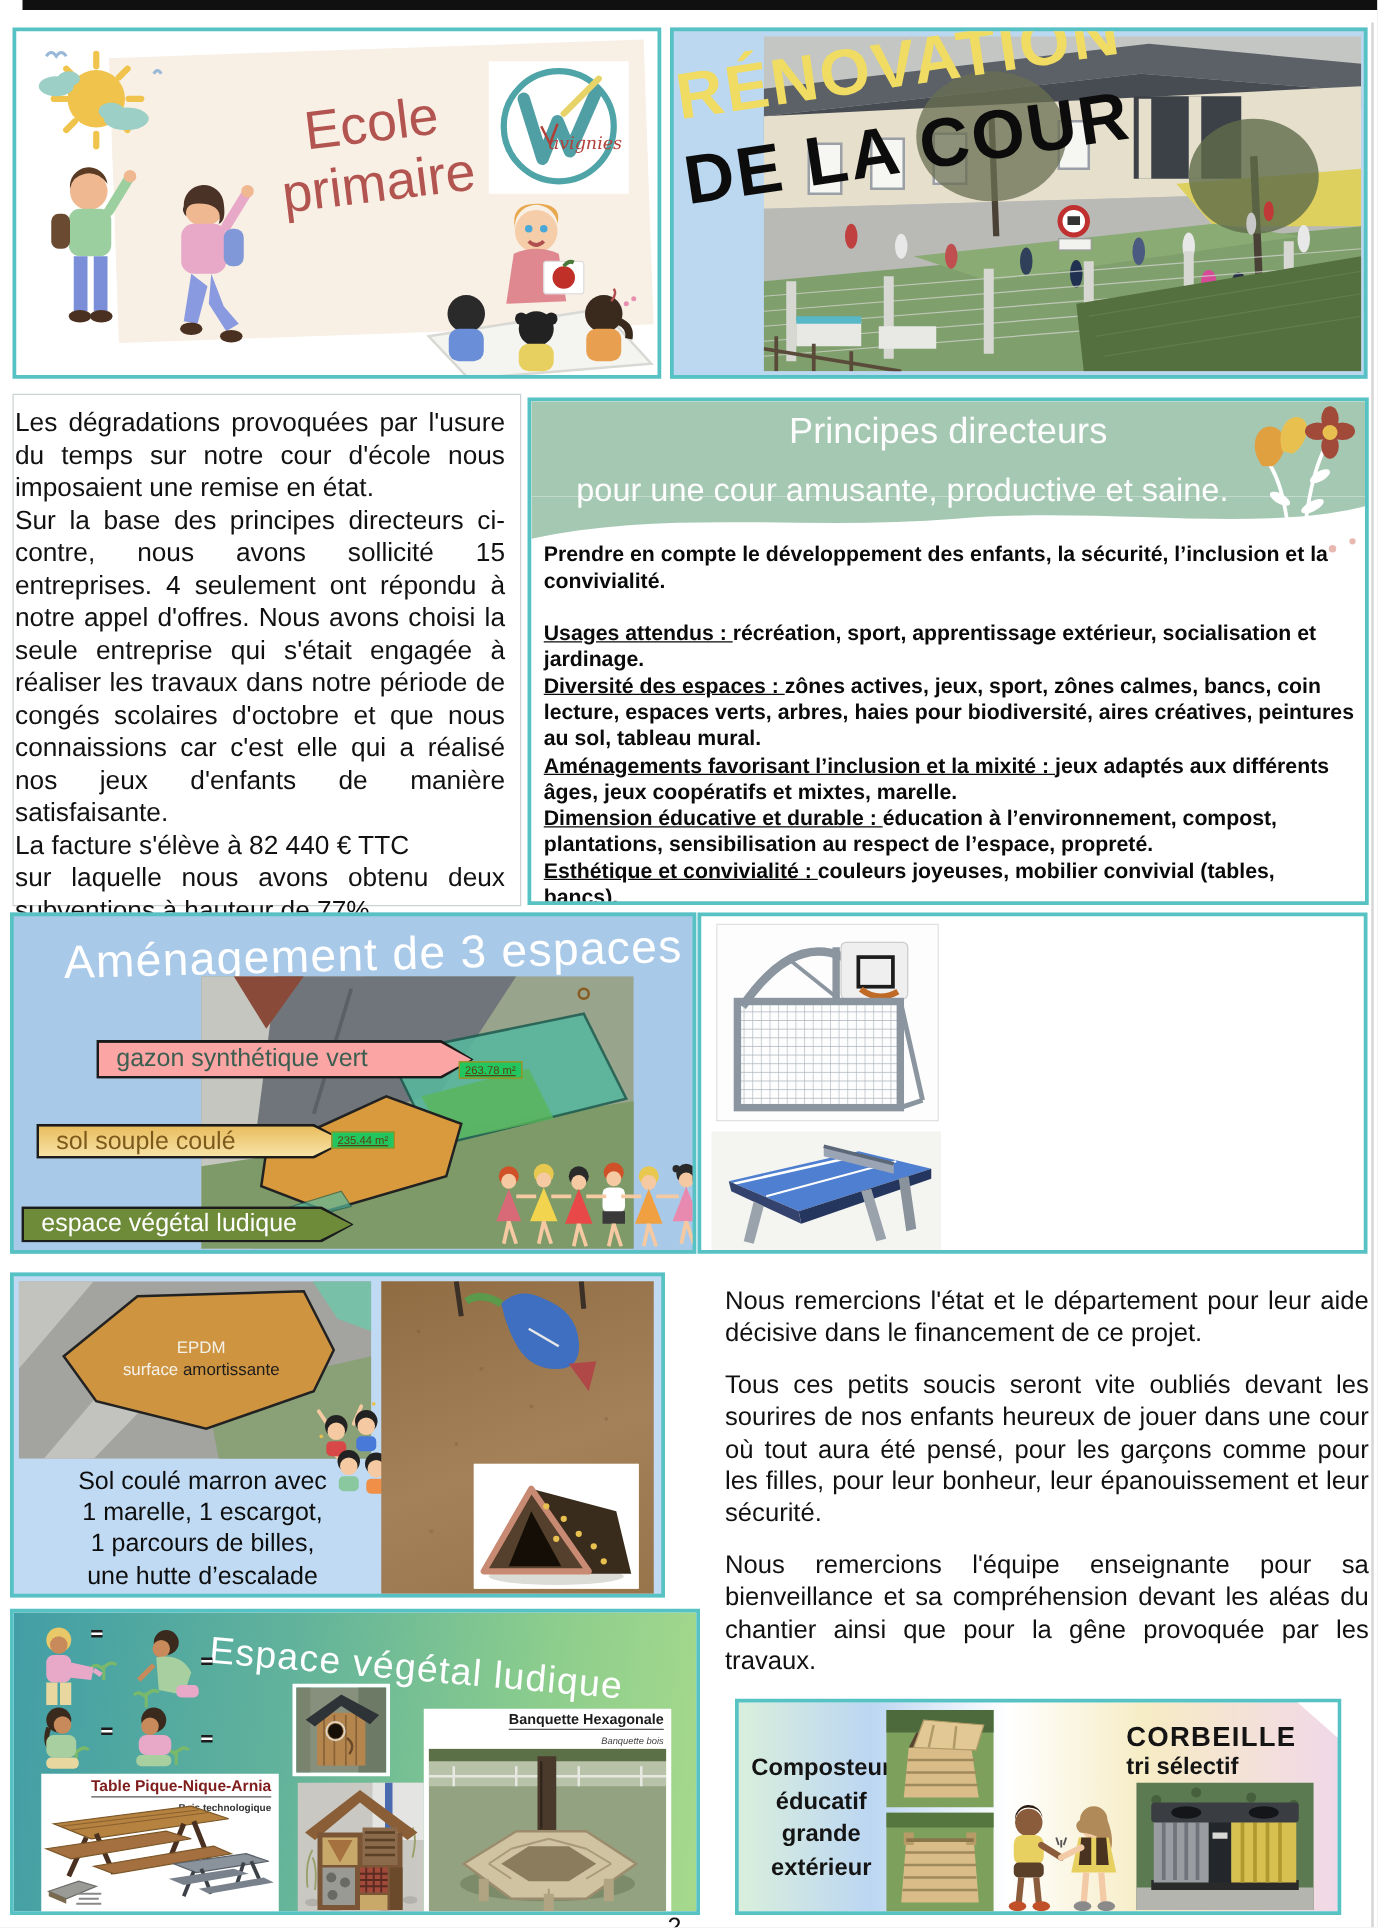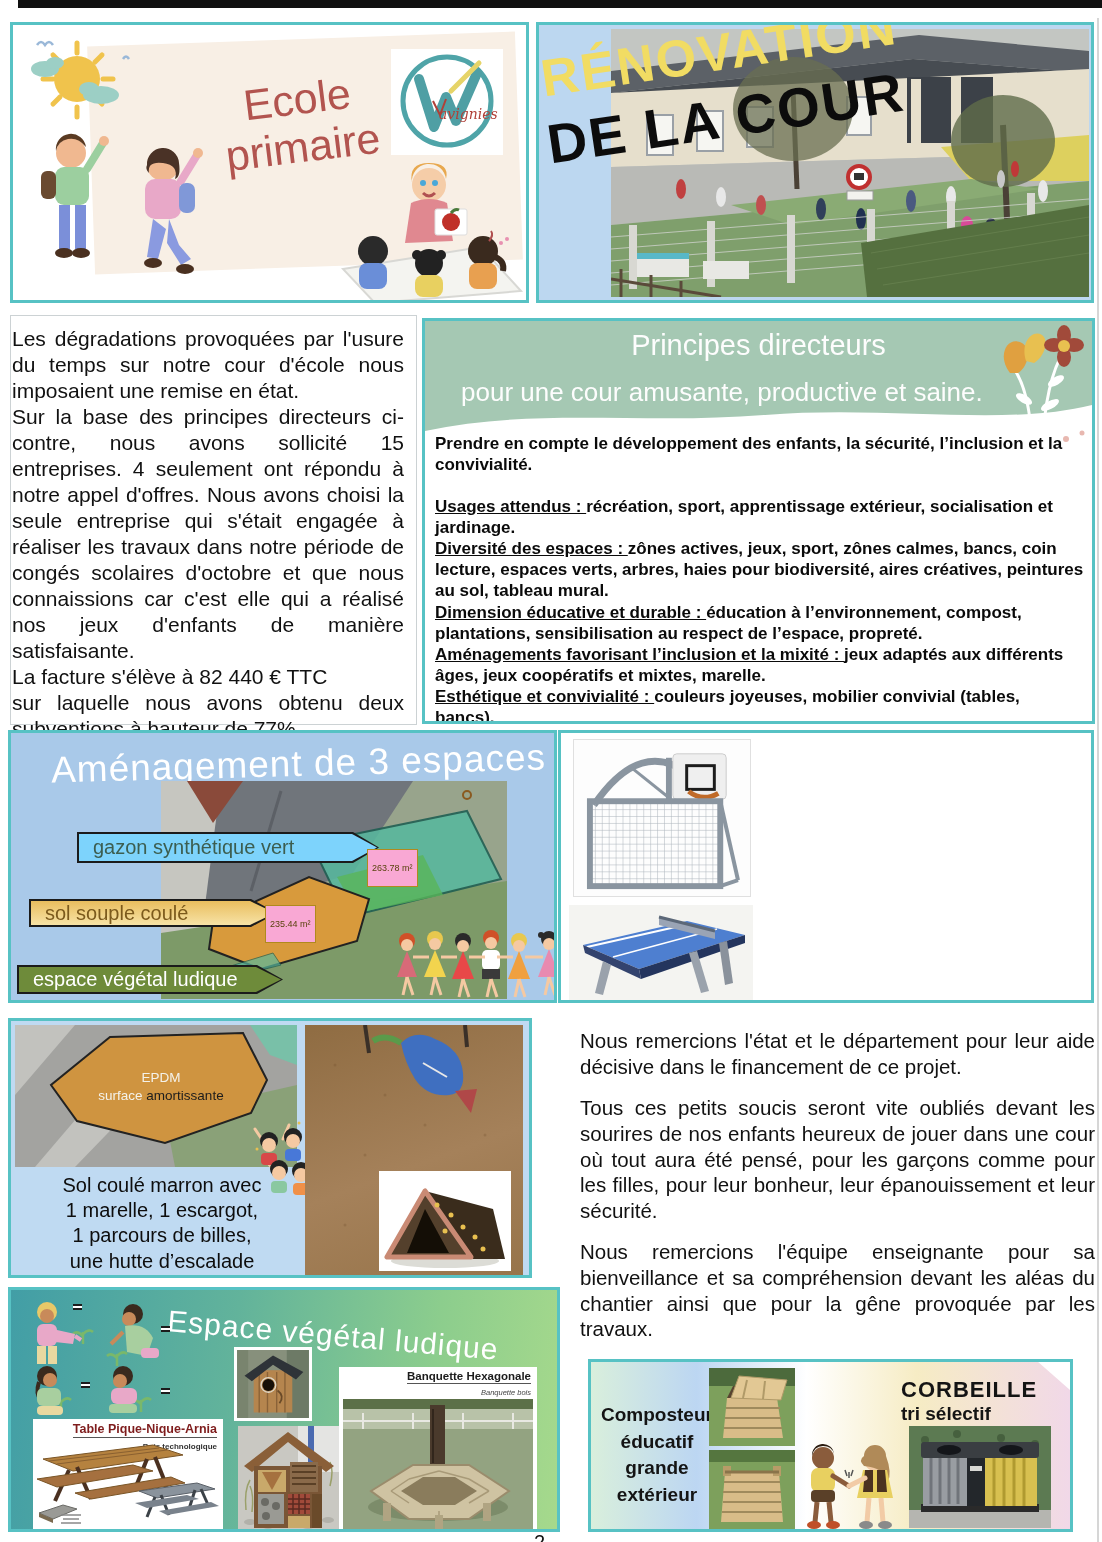--- a/index.html
+++ b/index.html
@@ -49,25 +49,25 @@
   
   .spaces { left:8px; top:730px; width:549px; height:273px; border:3px solid #57c2c4; background:#a9c9e9; overflow:hidden; }
   .spaces-title { left:40px; top:10px; color:#fff; font-size:37px; letter-spacing:1px; transform:rotate(-1.5deg); white-space:nowrap; }
   .aerial1 { left:150px; top:48px; width:346px; height:218px; }
   .zwrap { position:absolute; }
   .arrow-outer { position:absolute; inset:0; background:#1b1b1b;
     clip-path:polygon(0 0, calc(100% - 26px) 0, 100% 50%, calc(100% - 26px) 100%, 0 100%); }
   .arrow-inner { position:absolute; inset:2px; display:flex; align-items:center; padding-left:14px;
     clip-path:polygon(0 0, calc(100% - 25px) 0, 100% 50%, calc(100% - 25px) 100%, 0 100%);
     font-size:20px; white-space:nowrap; }
-  .z-gazon .arrow-inner { background:#7dd3fc; color:#3c5e50; }
+  .z-gazon .arrow-inner { background:#fca5a5; color:#3c5e50; }
   .z-sol .arrow-inner { background:linear-gradient(180deg,#e9bd5e,#f7e3a6); color:#7c5a1c; }
   .z-esp .arrow-inner { background:#6e8b3a; color:#ffffff; }
-  .area-badge { position:absolute; background:#f9a8d4; border:1px solid #b08a1e; color:#5a430e;
-    font-size:9px; padding:13px 4px; white-space:nowrap; }
+  .area-badge { position:absolute; background:#22c55e; border:1px solid #b08a1e; color:#5a430e;
+    font-size:9px; padding:1px 4px; white-space:nowrap;text-decoration:underline; }
 
   
   .sport { left:558px; top:730px; width:536px; height:273px; border:3px solid #57c2c4; background:#fff; overflow:hidden; }
   .goal-img { left:12px; top:6px; width:178px; height:158px; border:1px solid #e0e0e0; }
   .pp-img { left:8px; top:172px; width:184px; height:96px; }
   .sport-text { left:202px; top:4px; width:332px; font-family:"DejaVu Sans", sans-serif; font-size:19px; line-height:1.45; }
   .sport-text p { margin:0 0 28px 0; }
 
   
   .epdm { left:8px; top:1018px; width:524px; height:260px; border:3px solid #57c2c4; background:#bfdaf2; overflow:hidden; }
@@ -330,22 +330,22 @@
           <ellipse cx="74" cy="24" rx="10" ry="7"></ellipse>
       </g>
       <circle cx="84" cy="25" r="6" fill="#e8c050"></circle>
       <circle cx="86" cy="118" r="3" fill="#e8b8b0"></circle>
         <circle cx="102" cy="112" r="2.5" fill="#e8b8b0"></circle>
     </svg>
     <div class="abs p-body">
       <p class="p-lead">Prendre en compte le développement des enfants, la sécurité, l’inclusion et la convivialité.</p>
       <p><span class="u">Usages attendus : </span><span>récréation, sport, apprentissage extérieur, socialisation et jardinage.</span></p>
       <p><span class="u">Diversité des espaces : </span><span>zônes actives, jeux, sport, zônes calmes, bancs, coin lecture, espaces verts, arbres, haies pour biodiversité, aires créatives, peintures au sol, tableau mural.</span></p>
+      <p><span class="u">Aménagements favorisant l’inclusion et la mixité : </span><span>jeux adaptés aux différents âges, jeux coopératifs et mixtes, marelle.</span></p>
       <p><span class="u">Dimension éducative et durable : </span><span>éducation à l’environnement, compost, plantations, sensibilisation au respect de l’espace, propreté.</span></p>
-      <p><span class="u">Aménagements favorisant l’inclusion et la mixité : </span><span>jeux adaptés aux différents âges, jeux coopératifs et mixtes, marelle.</span></p>
       <p><span class="u">Esthétique et convivialité : </span><span>couleurs joyeuses, mobilier convivial (tables, bancs).</span></p>
     </div>
   </div>
 
   <div class="abs spaces">
     <div class="abs spaces-title">Aménagement de 3 espaces</div>
     <svg class="abs aerial1" viewBox="0 0 346 218">
       <rect width="346" height="218" fill="#98a48c"></rect>
       <polygon points="0,0 132,0 42,218 0,218" fill="#c6c6c0"></polygon>
       <polygon points="60,0 252,0 192,92 42,140" fill="#70757b"></polygon>

